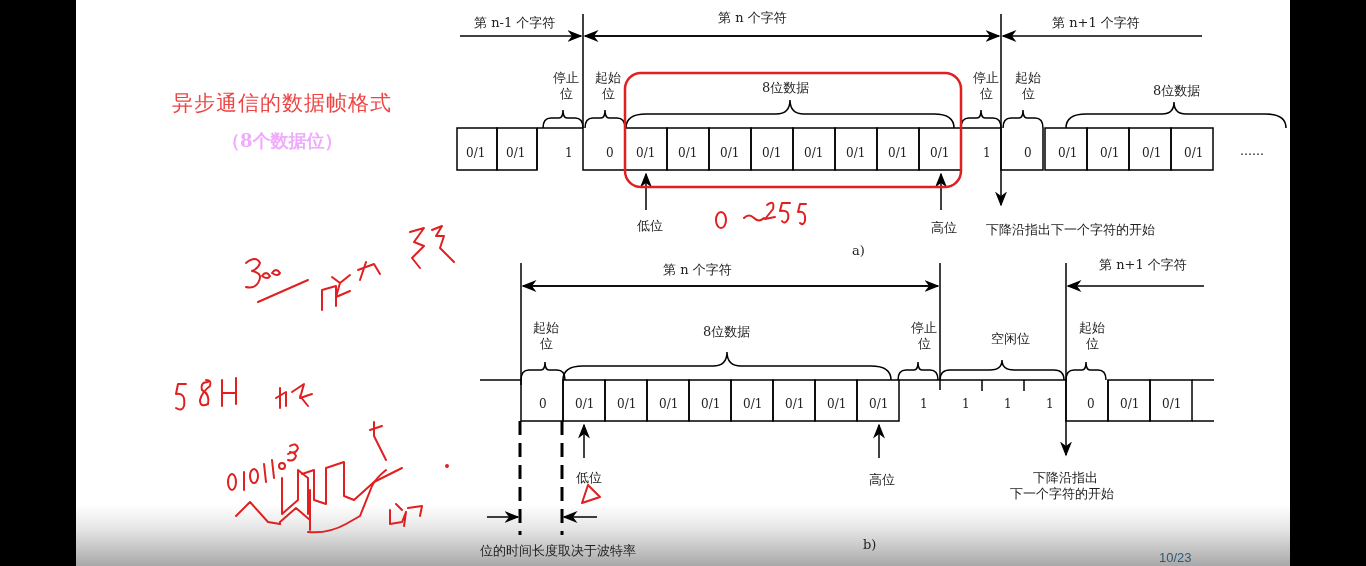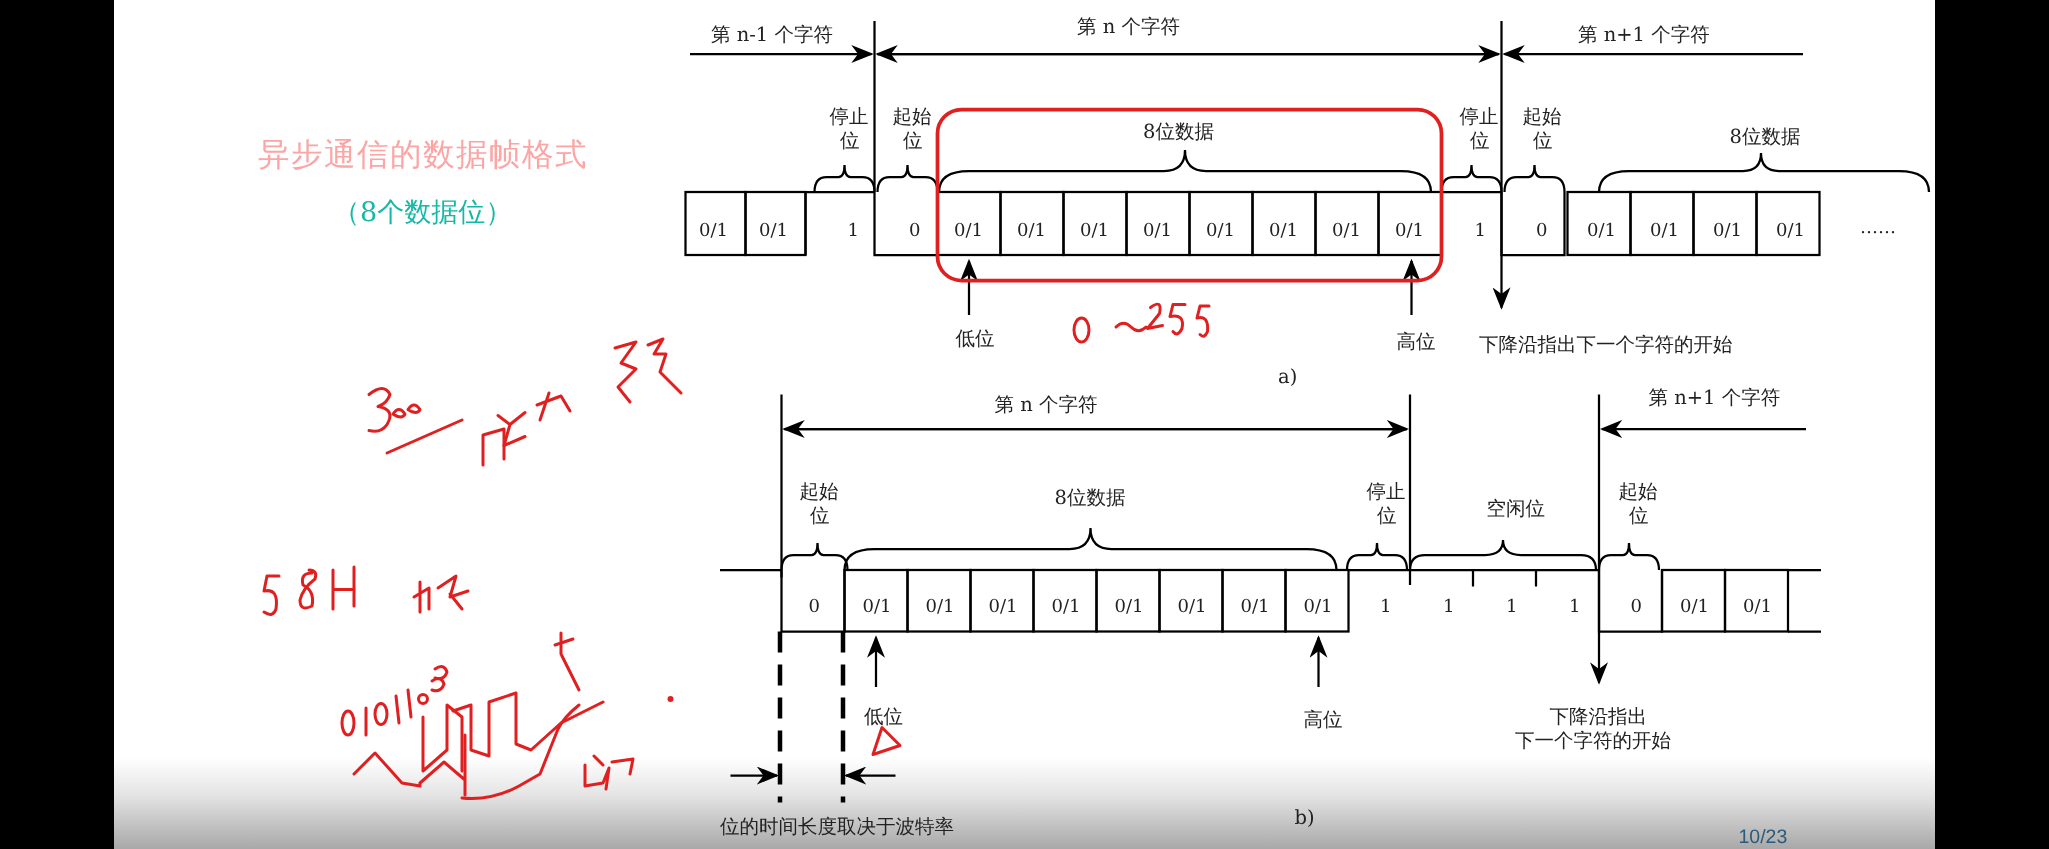--- a/index.html
+++ b/index.html
@@ -2,22 +2,22 @@
 <html><head>
 <meta charset="utf-8">
 <style>
   html, body { margin:0; padding:0; }
   body { width:1366px; height:566px; background:#000; position:relative; overflow:hidden;
          font-family:"DejaVu Serif", serif; }
   #slide { position:absolute; left:76px; top:0; width:1214px; height:566px;
            background:linear-gradient(to bottom, #ffffff 0px, #ffffff 505px, #e4e4e4 530px, #a8a8a8 566px); }
   .bar-left { position:absolute; left:0; top:0; width:76px; height:566px; background:#000; }
   .bar-right { position:absolute; left:1290px; top:0; width:76px; height:566px; background:#000; }
-  .title { position:absolute; left:172px; top:89px; font-family:Liberation Mono, monospace; font-size:21px; color:#fca5a5; letter-spacing:1px; }
-  .subtitle { position:absolute; left:222px; top:129px; font-family:"DejaVu Serif", serif; font-size:18px; font-weight:normal; color:#14b8a6; }
+  .title { position:absolute; left:172px; top:89px; font-family:Liberation Mono, monospace; font-size:21px; color:#ef4444; letter-spacing:1px; }
+  .subtitle { position:absolute; left:222px; top:129px; font-family:"DejaVu Serif", serif; font-size:18px; font-weight:bold; color:#f0abfc; }
   .page-num { position:absolute; left:1159px; top:550px; font-family:"Liberation Sans", sans-serif; font-size:13px; font-weight:normal; color:#2c5a7a; }
   svg#diagram { position:absolute; left:0; top:0; }
   svg text { font-family:"DejaVu Serif", serif; fill:#222; }
   .lbl { font-size:13px; }
   .cell { font-size:12px; }
 </style>
 </head>
 <body>
 
 <div class="bar-left"></div>

